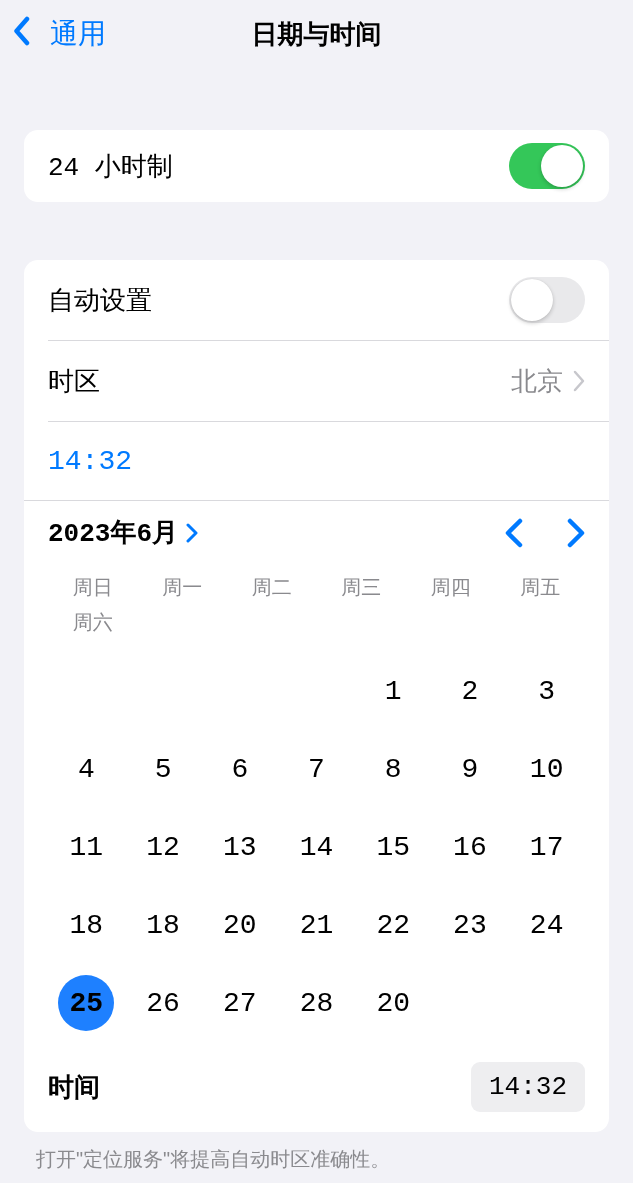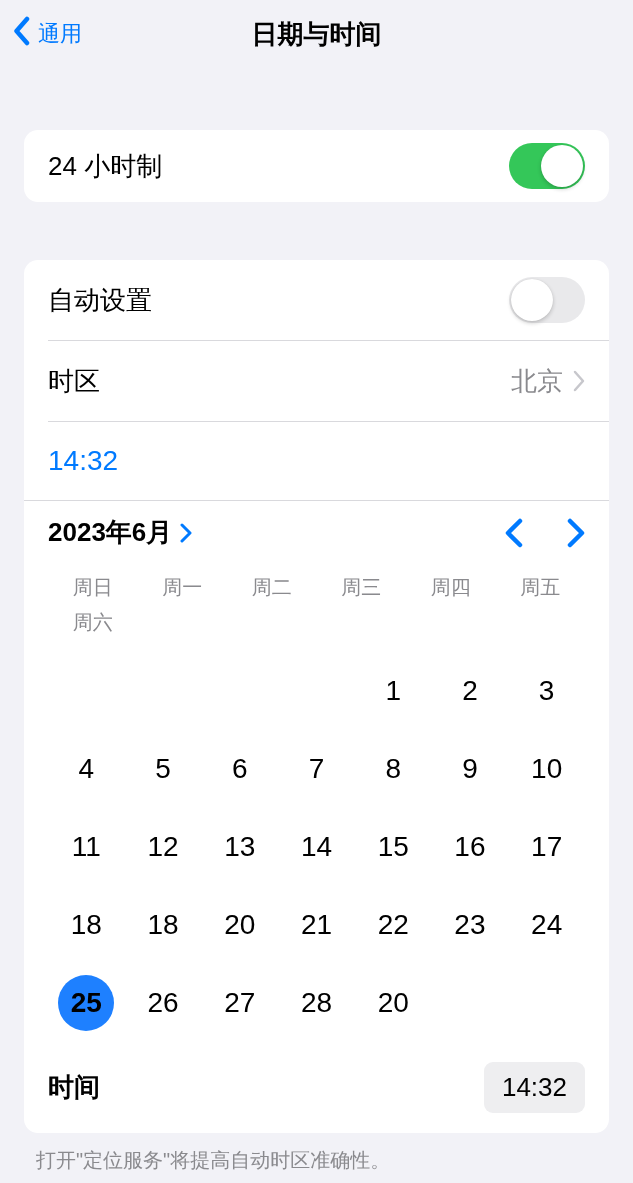--- a/index.html
+++ b/index.html
@@ -16,39 +16,40 @@
       height: 68px;
       display: flex;
       align-items: center;
       position: relative;
       padding: 0 12px;
     }
     .back {
       display: flex;
       align-items: center;
       color: #007aff;
-      font-size: 22px;
-      gap: 8px;
+      font-size: 28px;
+      gap: 20px;
     }
     .back svg { width: 18px; height: 30px; }
     .title {
       position: absolute;
       left: 0; right: 0;
       text-align: center;
       font-size: 26px;
       font-weight: 600;
       color: #000;
       pointer-events: none;
     }
 
     .group {
       margin: 0 24px;
       background: #fff;
       border-radius: 14px;
       overflow: hidden;
+      font-family: Liberation Mono, monospace;
     }
     .group.first { margin-top: 62px; }
     .group.second { margin-top: 58px; }
 
     .row {
       display: flex;
       align-items: center;
       justify-content: space-between;
       padding: 0 24px;
       min-height: 72px;

